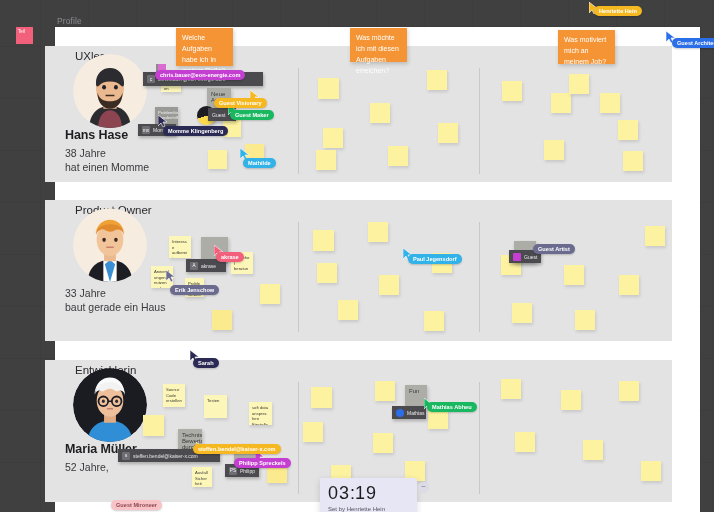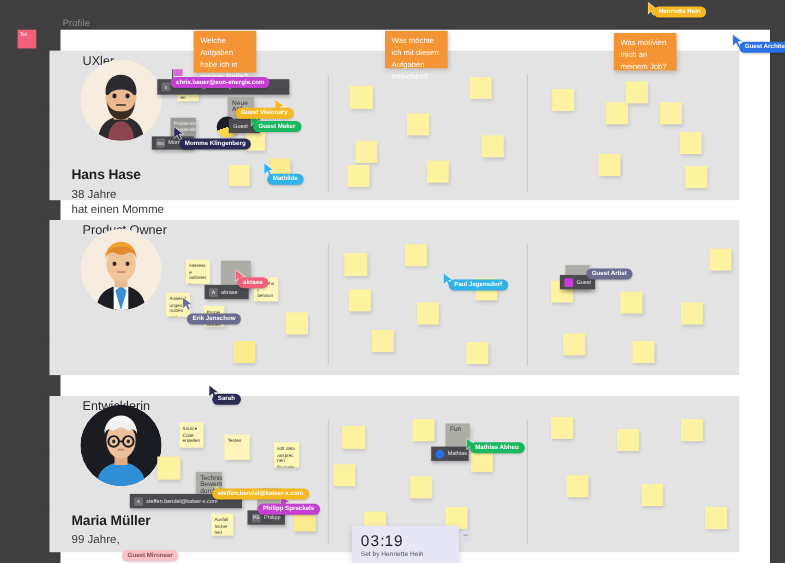--- a/index.html
+++ b/index.html
@@ -50,21 +50,21 @@
   
   .vline { position:absolute; width:1px; background:#c9c9cb; }
 
   
   .persona { position:absolute; left:10px; top:8px; width:160px; }
   .avatar-wrap {
     position:relative; width:74px; height:74px; margin-left:18px;
     border-radius:50%; overflow:hidden;
   }
   .persona-name {
-    margin-top:24px; margin-left:10px;
+    margin-top:0; margin-left:10px;
     font-size:12.5px; font-weight:700; color:#1f1f22; letter-spacing:-.1px;
   }
   .persona-meta {
     margin-left:10px; margin-top:4px;
     font-size:10.5px; color:#3a3a3d; line-height:1.35;
   }
 
   
   .sticky {
     position:absolute; background:#fdf2a0;
@@ -127,21 +127,21 @@
   .flag-obj { position:absolute; }
 
   
   #timer {
     position:absolute; left:320px; top:478px; width:97px; height:40px;
     background:#e7e6f5; border-radius:2px;
     box-shadow:0 2px 6px rgba(0,0,0,.15);
     padding:5px 8px;
   }
   #timer .time {
-    font-size:14px; color:#1d1d20; letter-spacing:1px;
+    font-size:18px; color:#1d1d20; letter-spacing:1px;
     font-family:"Liberation Sans", sans-serif; font-weight:400;
   }
   #timer .time .colon { letter-spacing:0; }
   #timer .byline { font-size:6px; color:#53535c; margin-top:2px; }
   #timer-close {
     position:absolute; left:418px; top:482px; width:11px; height:11px;
     border-radius:50%; background:#dcdbe6; color:#76768a;
     font-size:8px; line-height:10px; text-align:center;
   }
 </style>
@@ -221,20 +221,24 @@
           <path d="M41 68h18v32H41z" fill="#ffffff"></path>
           <path d="M50 70l7 6-7 24-7-24z" fill="#3b8fd4"></path>
           <rect x="42" y="58" width="16" height="14" fill="#eab98f"></rect>
           <ellipse cx="50" cy="43" rx="18" ry="22" fill="#f2c49a"></ellipse>
           <path d="M31 38c0-13 9-21 19-21s19 8 19 21c0-3-3-9-8-9-4 0-6 3-11 3s-8-4-12-3c-4 1-7 6-7 9z" fill="#e08a2e"></path>
           <path d="M30 36c2-13 10-20 20-20s18 7 20 20c-2-10-9-14-20-14s-18 5-20 14z" fill="#f0a136"></path>
           <ellipse cx="42" cy="43" rx="2.4" ry="2.8" fill="#3a2b23"></ellipse>
           <ellipse cx="58" cy="43" rx="2.4" ry="2.8" fill="#3a2b23"></ellipse>
           <path d="M45 53h10" stroke="#c97f6a" stroke-width="2" fill="none"></path>
         </svg>
+      </div>
+      <div class="persona-meta">
+        <div>33 Jahre</div>
+        <div>baut gerade ein Haus</div>
       </div>
     </div>
 
     <div class="sticky pale" style="left:124px; top:36px; width:22px; height:22px;">Interesse aufbereit Kalender</div>
     <div class="sticky pale" style="left:106px; top:66px; width:22px; height:22px;">Anwendungen nutzen und verstehen</div>
     <div class="sticky pale" style="left:140px; top:78px; width:19px; height:19px;">Probleme verbessern</div>
     <div class="sticky pale" style="left:186px; top:52px; width:22px; height:22px;">Stakehol beratung gemeint</div>
     <div class="sticky deep" style="left:167px; top:110px; width:20px; height:20px;"></div>
     <div class="sticky" style="left:215px; top:84px; width:20px; height:20px;"></div>
 
@@ -272,21 +276,21 @@
           <circle cx="41" cy="45" r="6.5" fill="none" stroke="#1b1b22" stroke-width="2.4"></circle>
           <circle cx="59" cy="45" r="6.5" fill="none" stroke="#1b1b22" stroke-width="2.4"></circle>
           <path d="M47.5 45h5" stroke="#1b1b22" stroke-width="2.2"></path>
           <ellipse cx="41" cy="45" rx="2" ry="2.3" fill="#2a2a30"></ellipse>
           <ellipse cx="59" cy="45" rx="2" ry="2.3" fill="#2a2a30"></ellipse>
           <path d="M46 55h8" stroke="#c4806c" stroke-width="2" fill="none"></path>
         </svg>
       </div>
       <div class="persona-name">Maria Müller</div>
       <div class="persona-meta">
-        <div>99 Jahre,</div>
+        <div>52 Jahre,</div>
       </div>
     </div>
 
     <div class="sticky pale" style="left:118px; top:24px; width:22px; height:23px;">Source Code erstellen</div>
     <div class="sticky pale" style="left:159px; top:35px; width:23px; height:23px;">Testen</div>
     <div class="sticky pale" style="left:204px; top:42px; width:23px; height:23px;">soft data ansprechen Einstellen Testen Loggen</div>
     <div class="sticky pale" style="left:147px; top:107px; width:20px; height:20px;">Ausfall Sicherheit</div>
     <div class="sticky" style="left:98px; top:55px; width:21px; height:21px;"></div>
     <div class="sticky deep" style="left:222px; top:103px; width:20px; height:20px;"></div>
 

